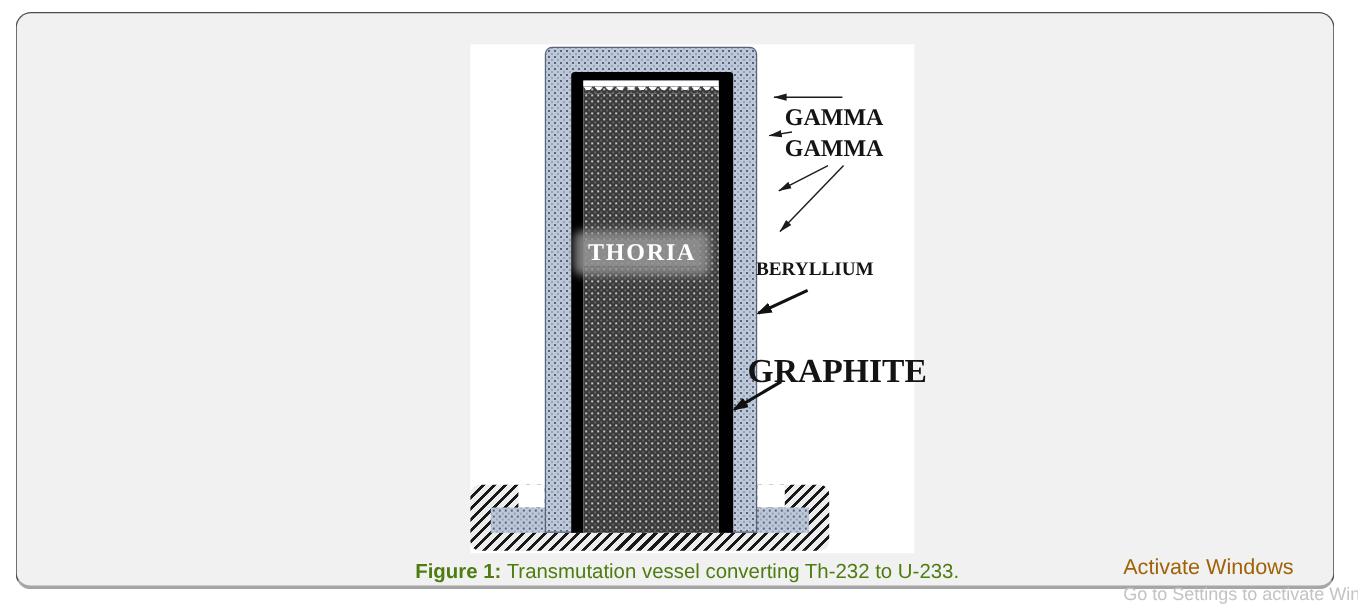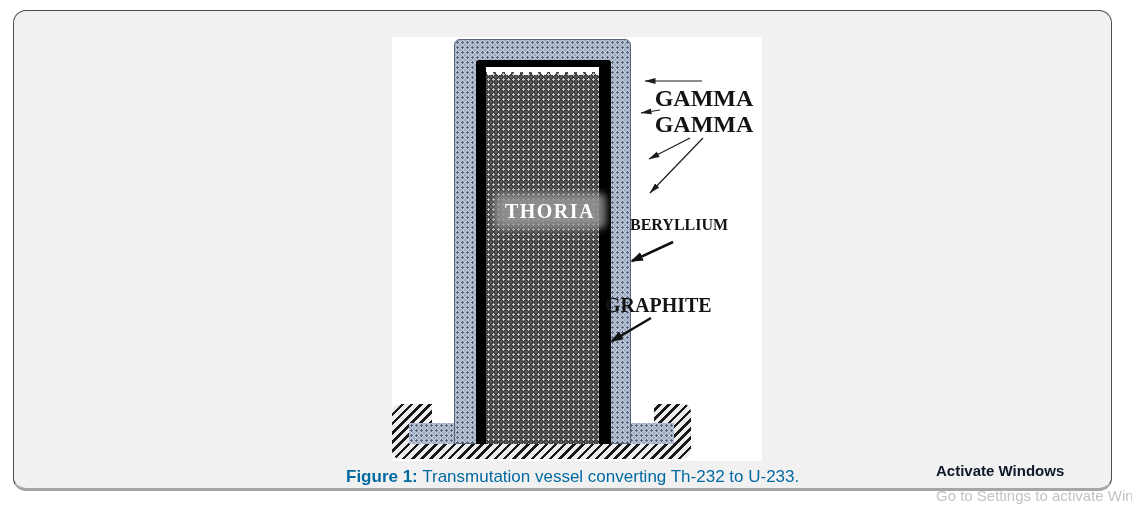--- a/index.html
+++ b/index.html
@@ -68,41 +68,41 @@
   
   .arrows{position:absolute;left:0;top:0;pointer-events:none;}
   .arrow-thin{stroke:#1c1c1c;stroke-width:1.2;fill:none;}
   .arrow-thick{stroke:#111111;stroke-width:2.6;fill:none;}
   
   .lbl{
     position:absolute;color:#141414;
     font-family:"Liberation Serif", serif;font-weight:700;
     white-space:nowrap;
   }
-  .lbl-gamma{left:262px;top:48px;width:100px;text-align:center;
-    font-size:24px;line-height:26px;}
+  .lbl-gamma{left:262px;top:48px;width:100px;
+    font-size:20px;line-height:26px;}
   .lbl-beryllium{left:238px;top:179px;font-size:16px;}
-  .lbl-graphite{left:213px;top:257px;font-size:20px;}
-  .lbl-thoria{left:94px;top:163px;width:113px;text-align:right;font-size:20px;}
+  .lbl-graphite{left:231px;top:257px;font-size:28px;}
+  .lbl-thoria{left:94px;top:163px;width:113px;text-align:left;font-size:20px;}
   .thoria-glow{
     color:#ffffff;letter-spacing:1.5px;padding:0 4px;
     background:rgba(145,145,145,0.92);
     box-shadow:0 0 7px 7px rgba(145,145,145,0.85);
     border-radius:2px;
   }
   
   .caption{
     position:absolute;left:332px;top:456px;
-    font-size:17px;color:#0369a1;white-space:nowrap;
+    font-size:17px;color:#4d7c0f;white-space:nowrap;
   }
   .cap-bold{font-weight:700;}
   
   .wm1{
     position:absolute;left:936px;top:462px;
-    font-size:15px;font-weight:700;color:#0f172a;white-space:nowrap;
+    font-size:18px;font-weight:400;color:#a16207;white-space:nowrap;
   }
   .wm2{
     position:absolute;left:936px;top:487px;
     font-size:15px;font-weight:300;color:#c3c3c3;white-space:nowrap;
   }
 </style>
 </head>
 <body>
 
 <div class="card">

